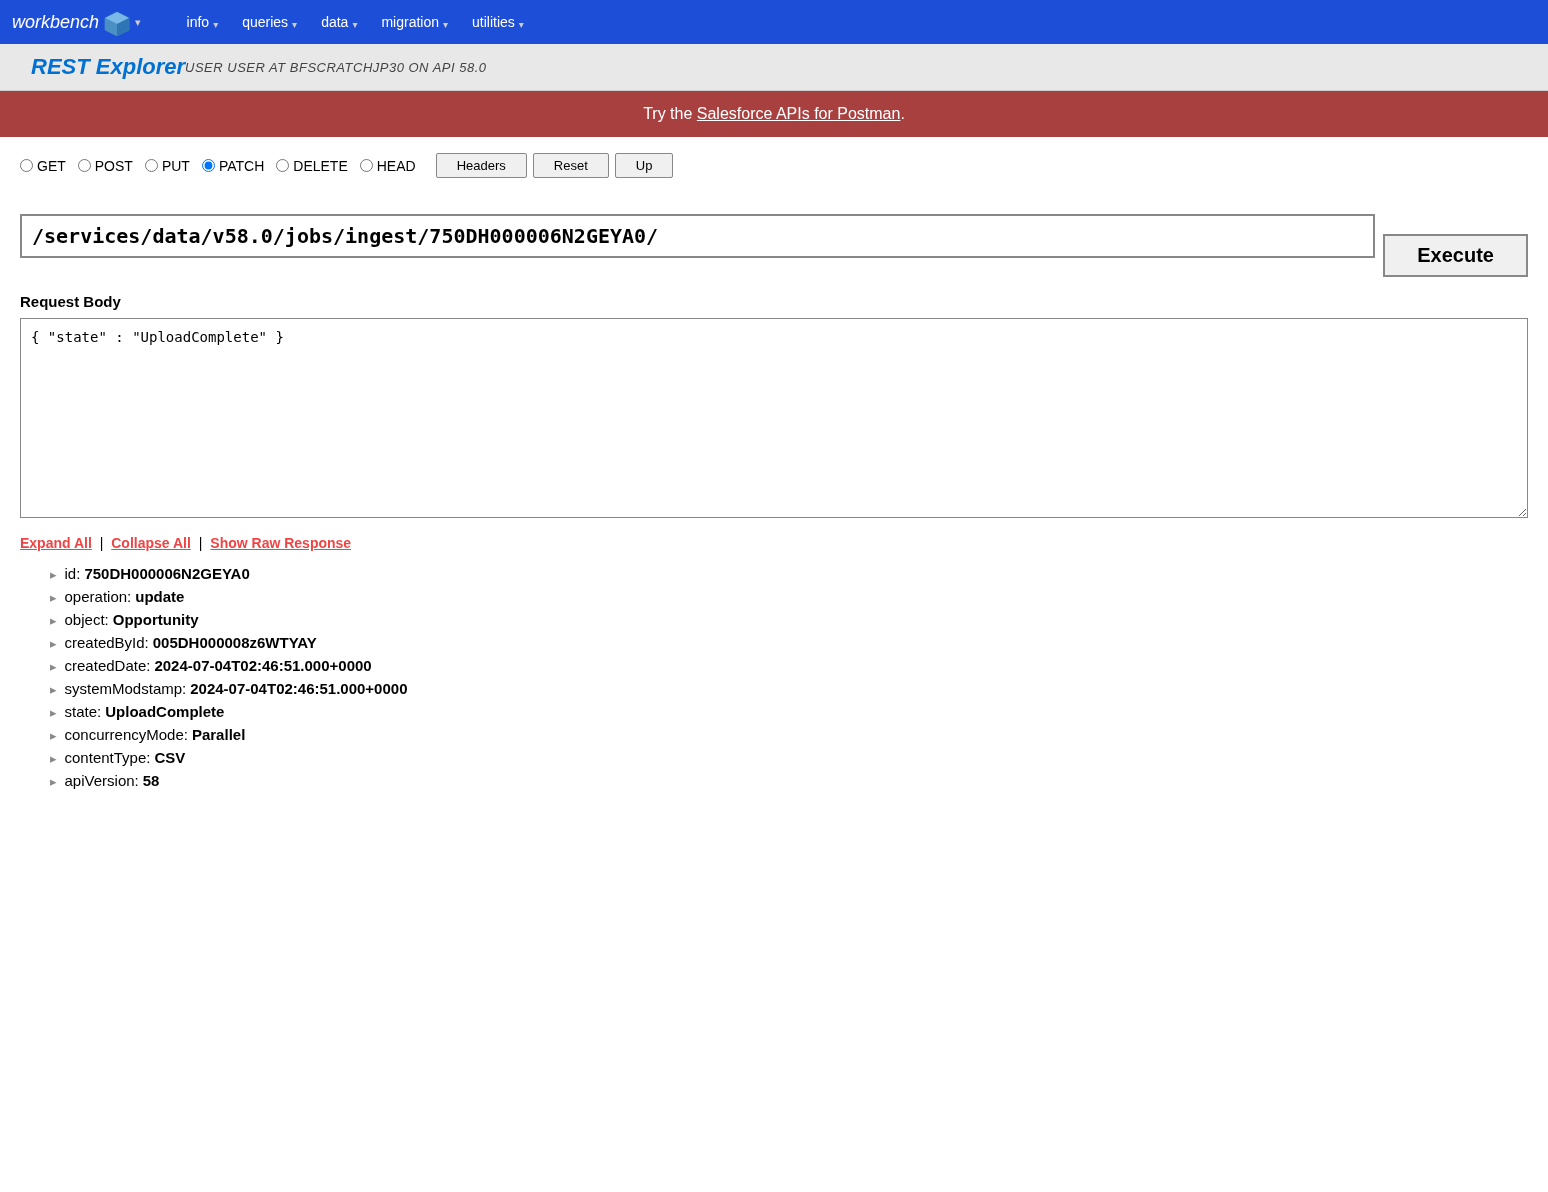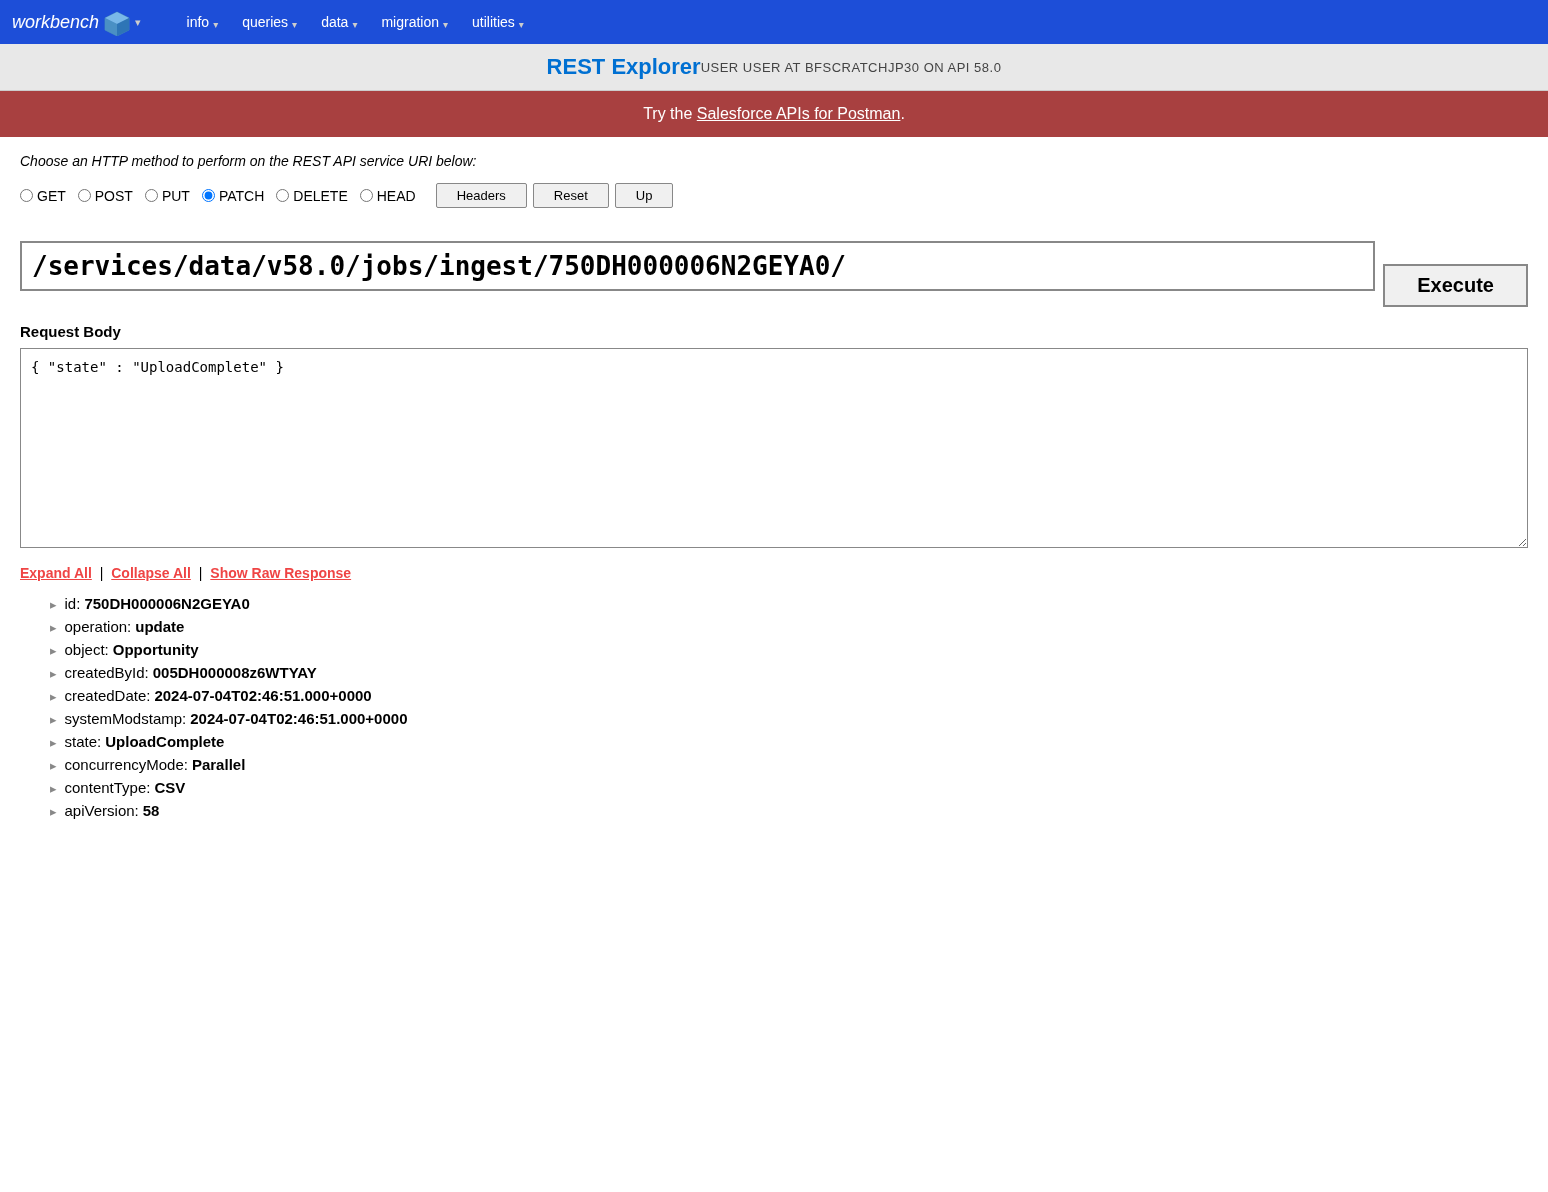--- a/index.html
+++ b/index.html
@@ -45,23 +45,24 @@
       align-items: flex-end;
       gap: 4px;
     }
     .nav-arrow { font-size: 10px; color: #ccc; }
 
     
     .header-bar {
       background: #e8e8e8;
       padding: 10px 31px;
       display: flex;
-      justify-content: center;
+      justify-content: flex-start;
       align-items: center;
       border-bottom: 1px solid #ccc;
+      font-style: italic;
     }
     .rest-explorer-title {
       color: #0070d2;
       font-size: 22px;
       font-weight: bold;
     }
     .user-info {
       font-size: 13px;
       color: #444;
       letter-spacing: 0.5px;
@@ -125,21 +126,21 @@
 
     
     .uri-row {
       display: flex;
       gap: 8px;
       margin-bottom: 16px;
       align-items: center;
     }
     .uri-input {
       flex: 1;
-      font-size: 26px;
+      font-size: 20px;
       font-weight: bold;
       padding: 8px 10px;
       border: 2px solid #888;
       font-family: monospace;
     }
     .execute-btn {
       padding: 8px 32px;
       font-size: 20px;
       border: 2px solid #888;
       background: #f0f0f0;
@@ -246,21 +247,20 @@
   <span class="rest-explorer-title">REST Explorer</span>
   <span class="user-info">USER USER AT BFSCRATCHJP30 ON API 58.0</span>
 </div>
 
 <div class="postman-banner">
   <span>Try the </span><a>Salesforce APIs for Postman</a><span>.</span>
 </div>
 
 <div class="main-content">
 
-  <p class="instruction-text">Choose an HTTP method to perform on the REST API service URI below:</p>
 
   <div class="method-row">
     <label class="method-option">
       <input type="radio" name="http-method" style=""> GET
     </label>
     <label class="method-option">
       <input type="radio" name="http-method" style=""> POST
     </label>
     <label class="method-option">
       <input type="radio" name="http-method" style=""> PUT

